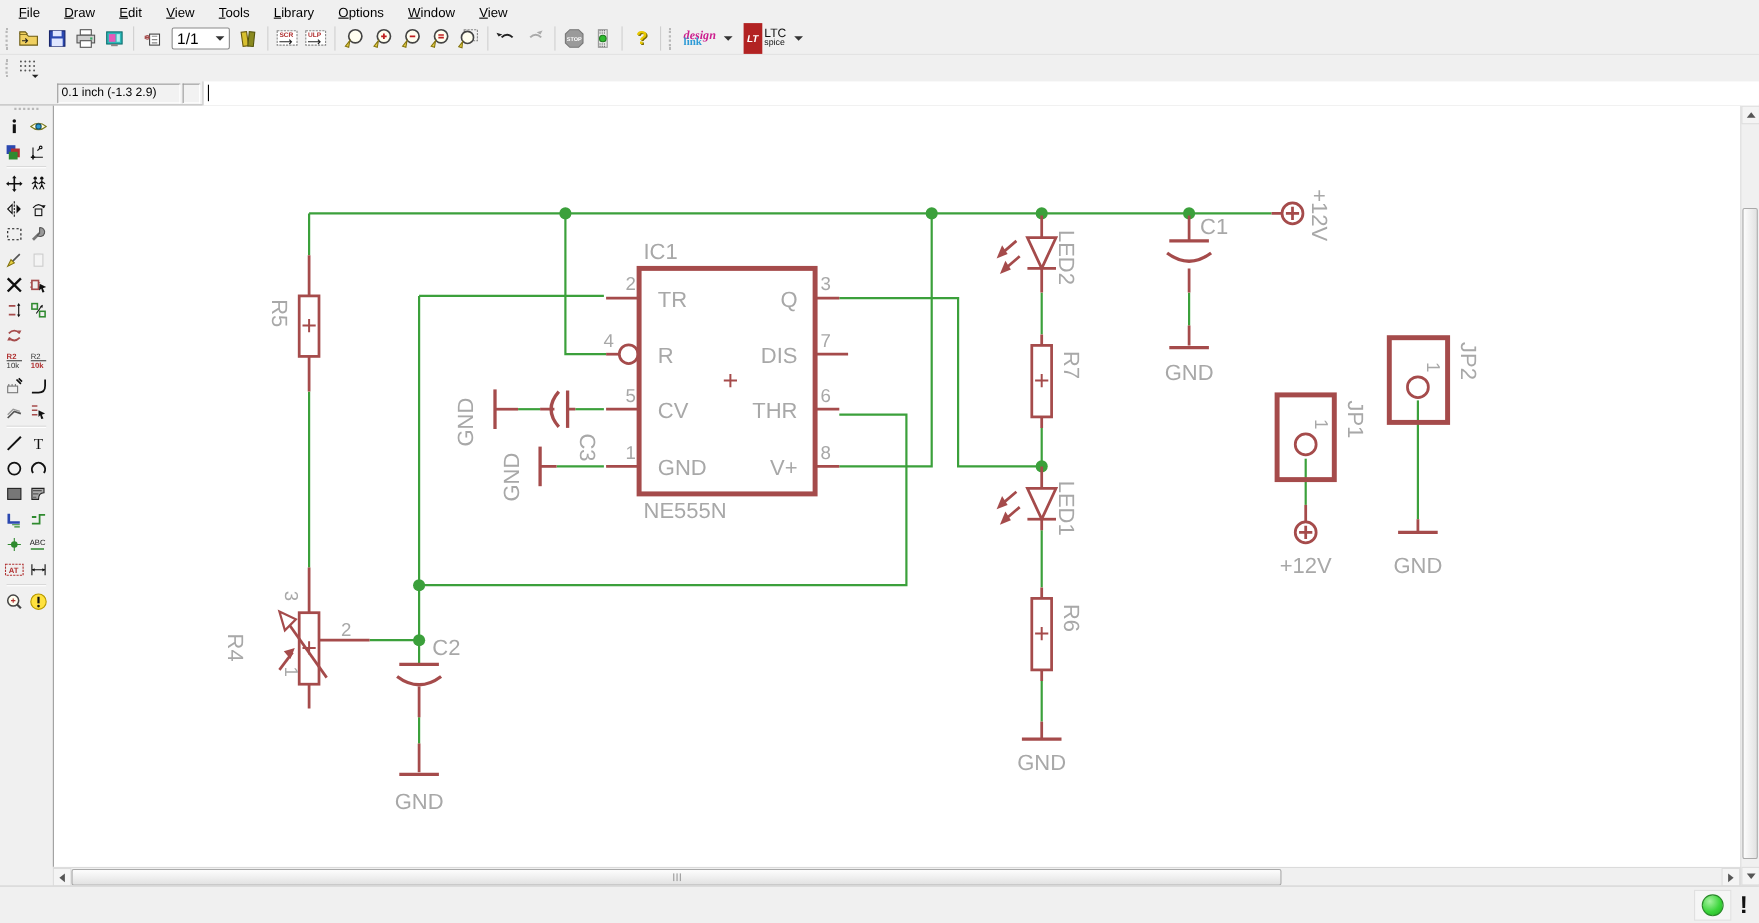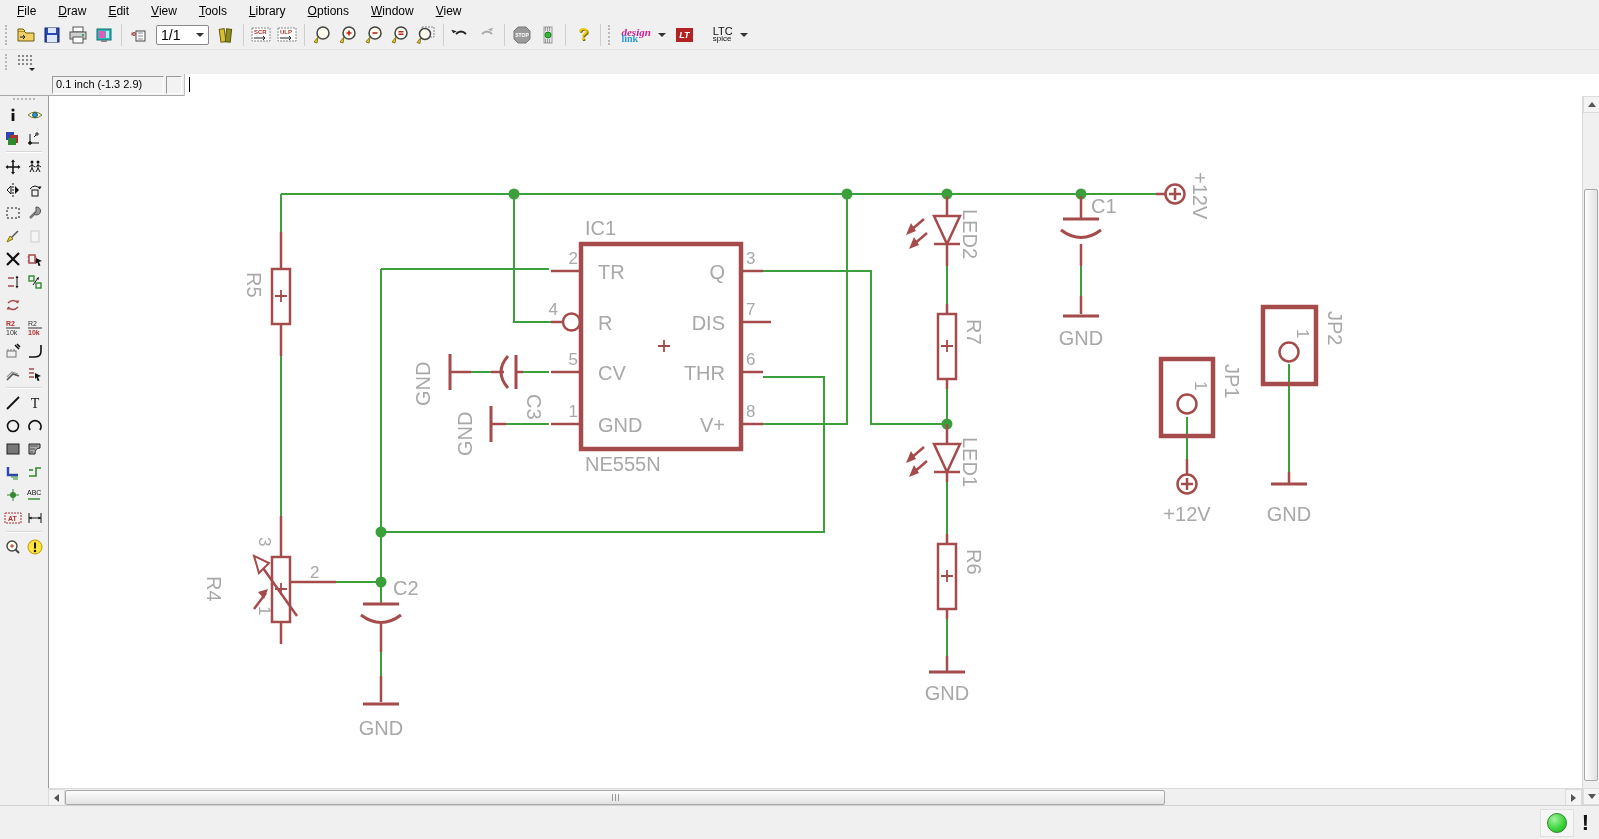--- a/index.html
+++ b/index.html
@@ -22,22 +22,22 @@
   .sheetbox { display:flex; align-items:center; height:20px; border:1px solid #8a8a8a; background:#fff;
     padding:0 4px; margin:0 4px; border-radius:2px; }
   .sheetbox .val { font-size:14px; margin-right:16px; }
   .dn-arrow { width:0; height:0; border-left:4px solid transparent; border-right:4px solid transparent;
     border-top:4px solid #333; }
   .wordbtn { display:flex; align-items:center; height:24px; padding:0 5px; }
   .dlink { line-height:9px; text-align:left;font-family:Liberation Serif, serif; }
   .dlink .d1 { color:#cc1f8e; font-weight:bold; font-size:11px; font-style:italic; display:block; }
   .dlink .d2 { color:#2e9bd6; font-weight:bold; font-size:10px; display:block; margin-top:-3px; }
   .ltc { display:flex; align-items:center; }
-  .ltlogo { width:17px; height:14px; background:#b22222; color:#fff; font-weight:bold; font-size:9px;
-    display:flex; align-items:center; justify-content:center; font-style:italic; margin-right:20px; }
+  .ltlogo { width:17px; height:28px; background:#b22222; color:#fff; font-weight:bold; font-size:9px;
+    display:flex; align-items:center; justify-content:center; font-style:italic; margin-right:2px; }
   .ltcol { line-height:8px; }
   .ltcol .l1 { font-size:11px; color:#111; display:block; }
   .ltcol .l2 { font-size:8px; color:#111; display:block; }
 
   .gridbar { height:24px; display:flex; align-items:center; padding-left:2px; background:#f0f0f0; }
   .gridbtn { width:26px; height:21px; display:flex; align-items:flex-start; justify-content:center; }
 
   
   .cmdbar { height:22px; display:flex; align-items:center; background:#f0f0f0;
     border-bottom:1px solid #a8a8a8; }

